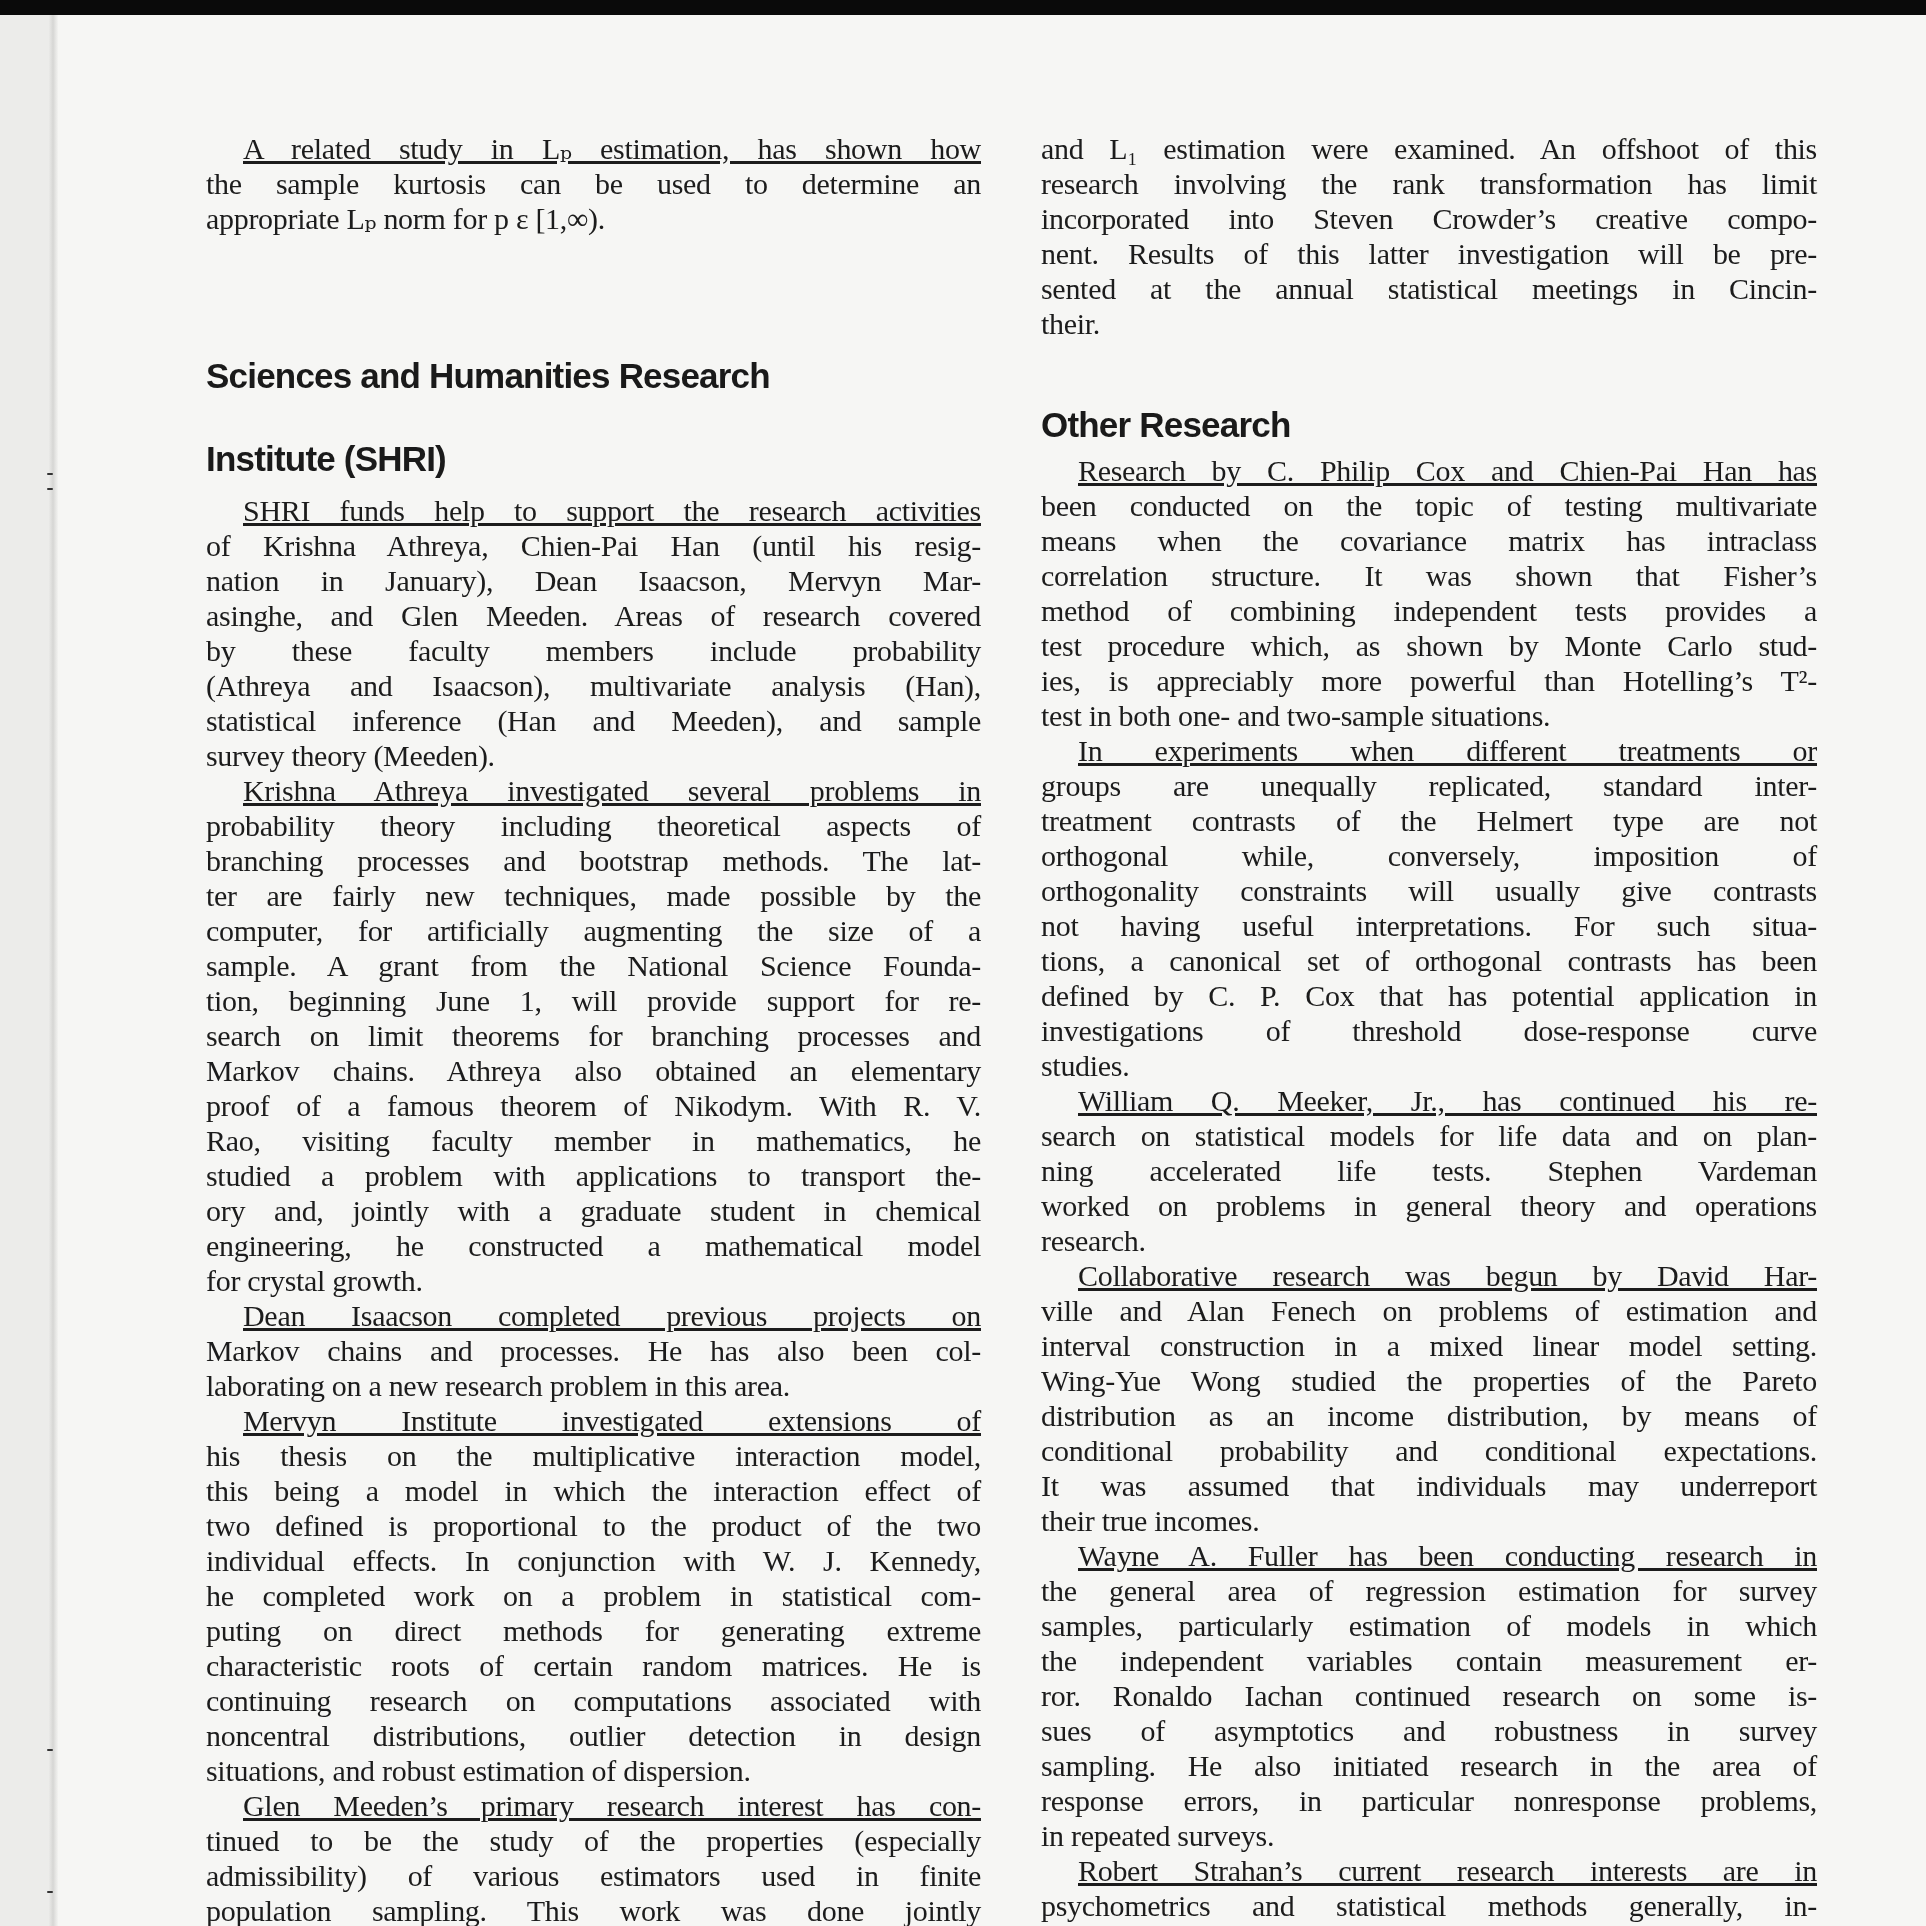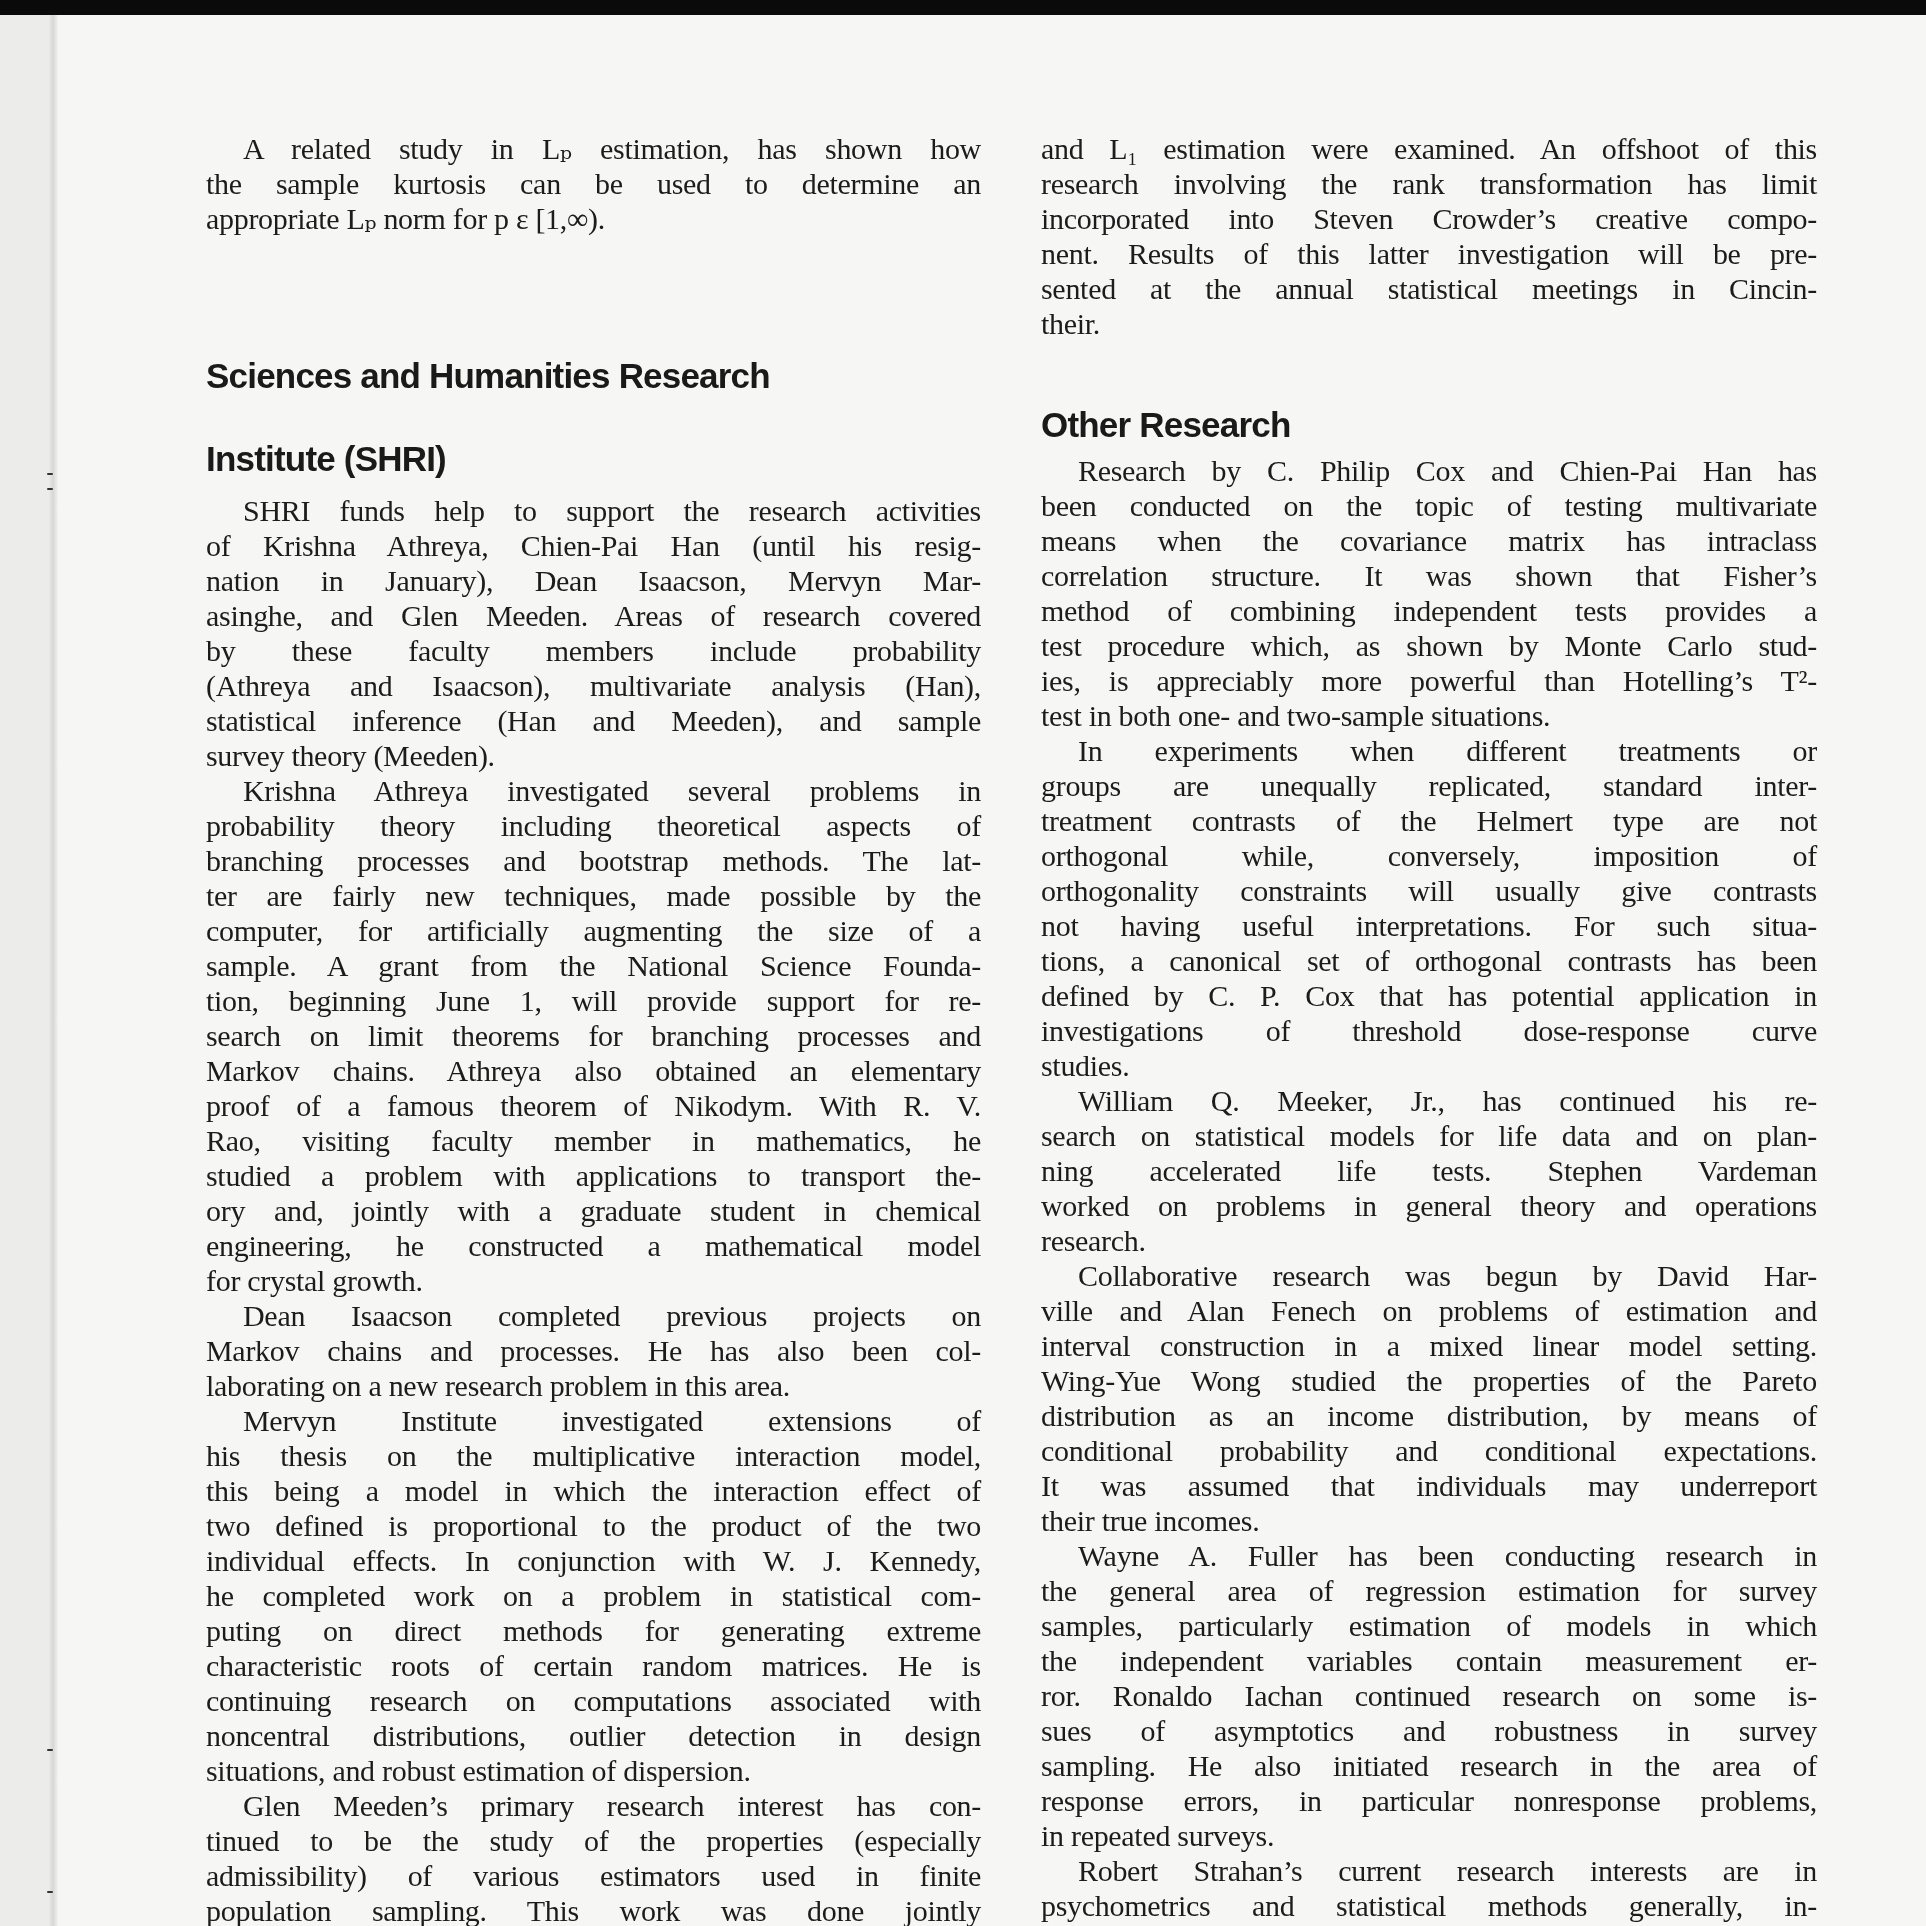--- a/index.html
+++ b/index.html
@@ -14,21 +14,21 @@
   .tick { position: absolute; width: 6.2px; height: 2.3px; background: #333; border-radius: 1.2px; left: 47px; }
   .page { position: absolute; left: 58px; top: 15.4px; right: 0; bottom: 0; background: #f6f6f4; }
 
   .col { position: absolute; font-family: "Liberation Serif", "DejaVu Serif", serif; color: #1c1c1c; }
   .col-left { left: 206px; width: 775px; }
   .col-right { left: 1041px; width: 776px; }
 
   .line { display: block; height: 35px; line-height: 35px; font-size: 30px;
     text-align: justify; text-align-last: justify; white-space: nowrap; letter-spacing: -0.3px; }
   .line.last { text-align-last: left; }
-  .line.indent { padding-left: 37px; }
+  .line.indent { padding-left: 37px; text-decoration: underline; }
 
   .heading { font-family: "Liberation Sans", "DejaVu Sans", sans-serif; font-weight: bold;
     font-size: 35px; line-height: 39px; color: #1a1a1a; letter-spacing: -0.8px; display: block; margin-top: 44px; }
 </style>
 </head>
 <body>
 
 <div class="topband"></div>
 <div class="leftmargin"></div>
 <div class="fold"></div>

